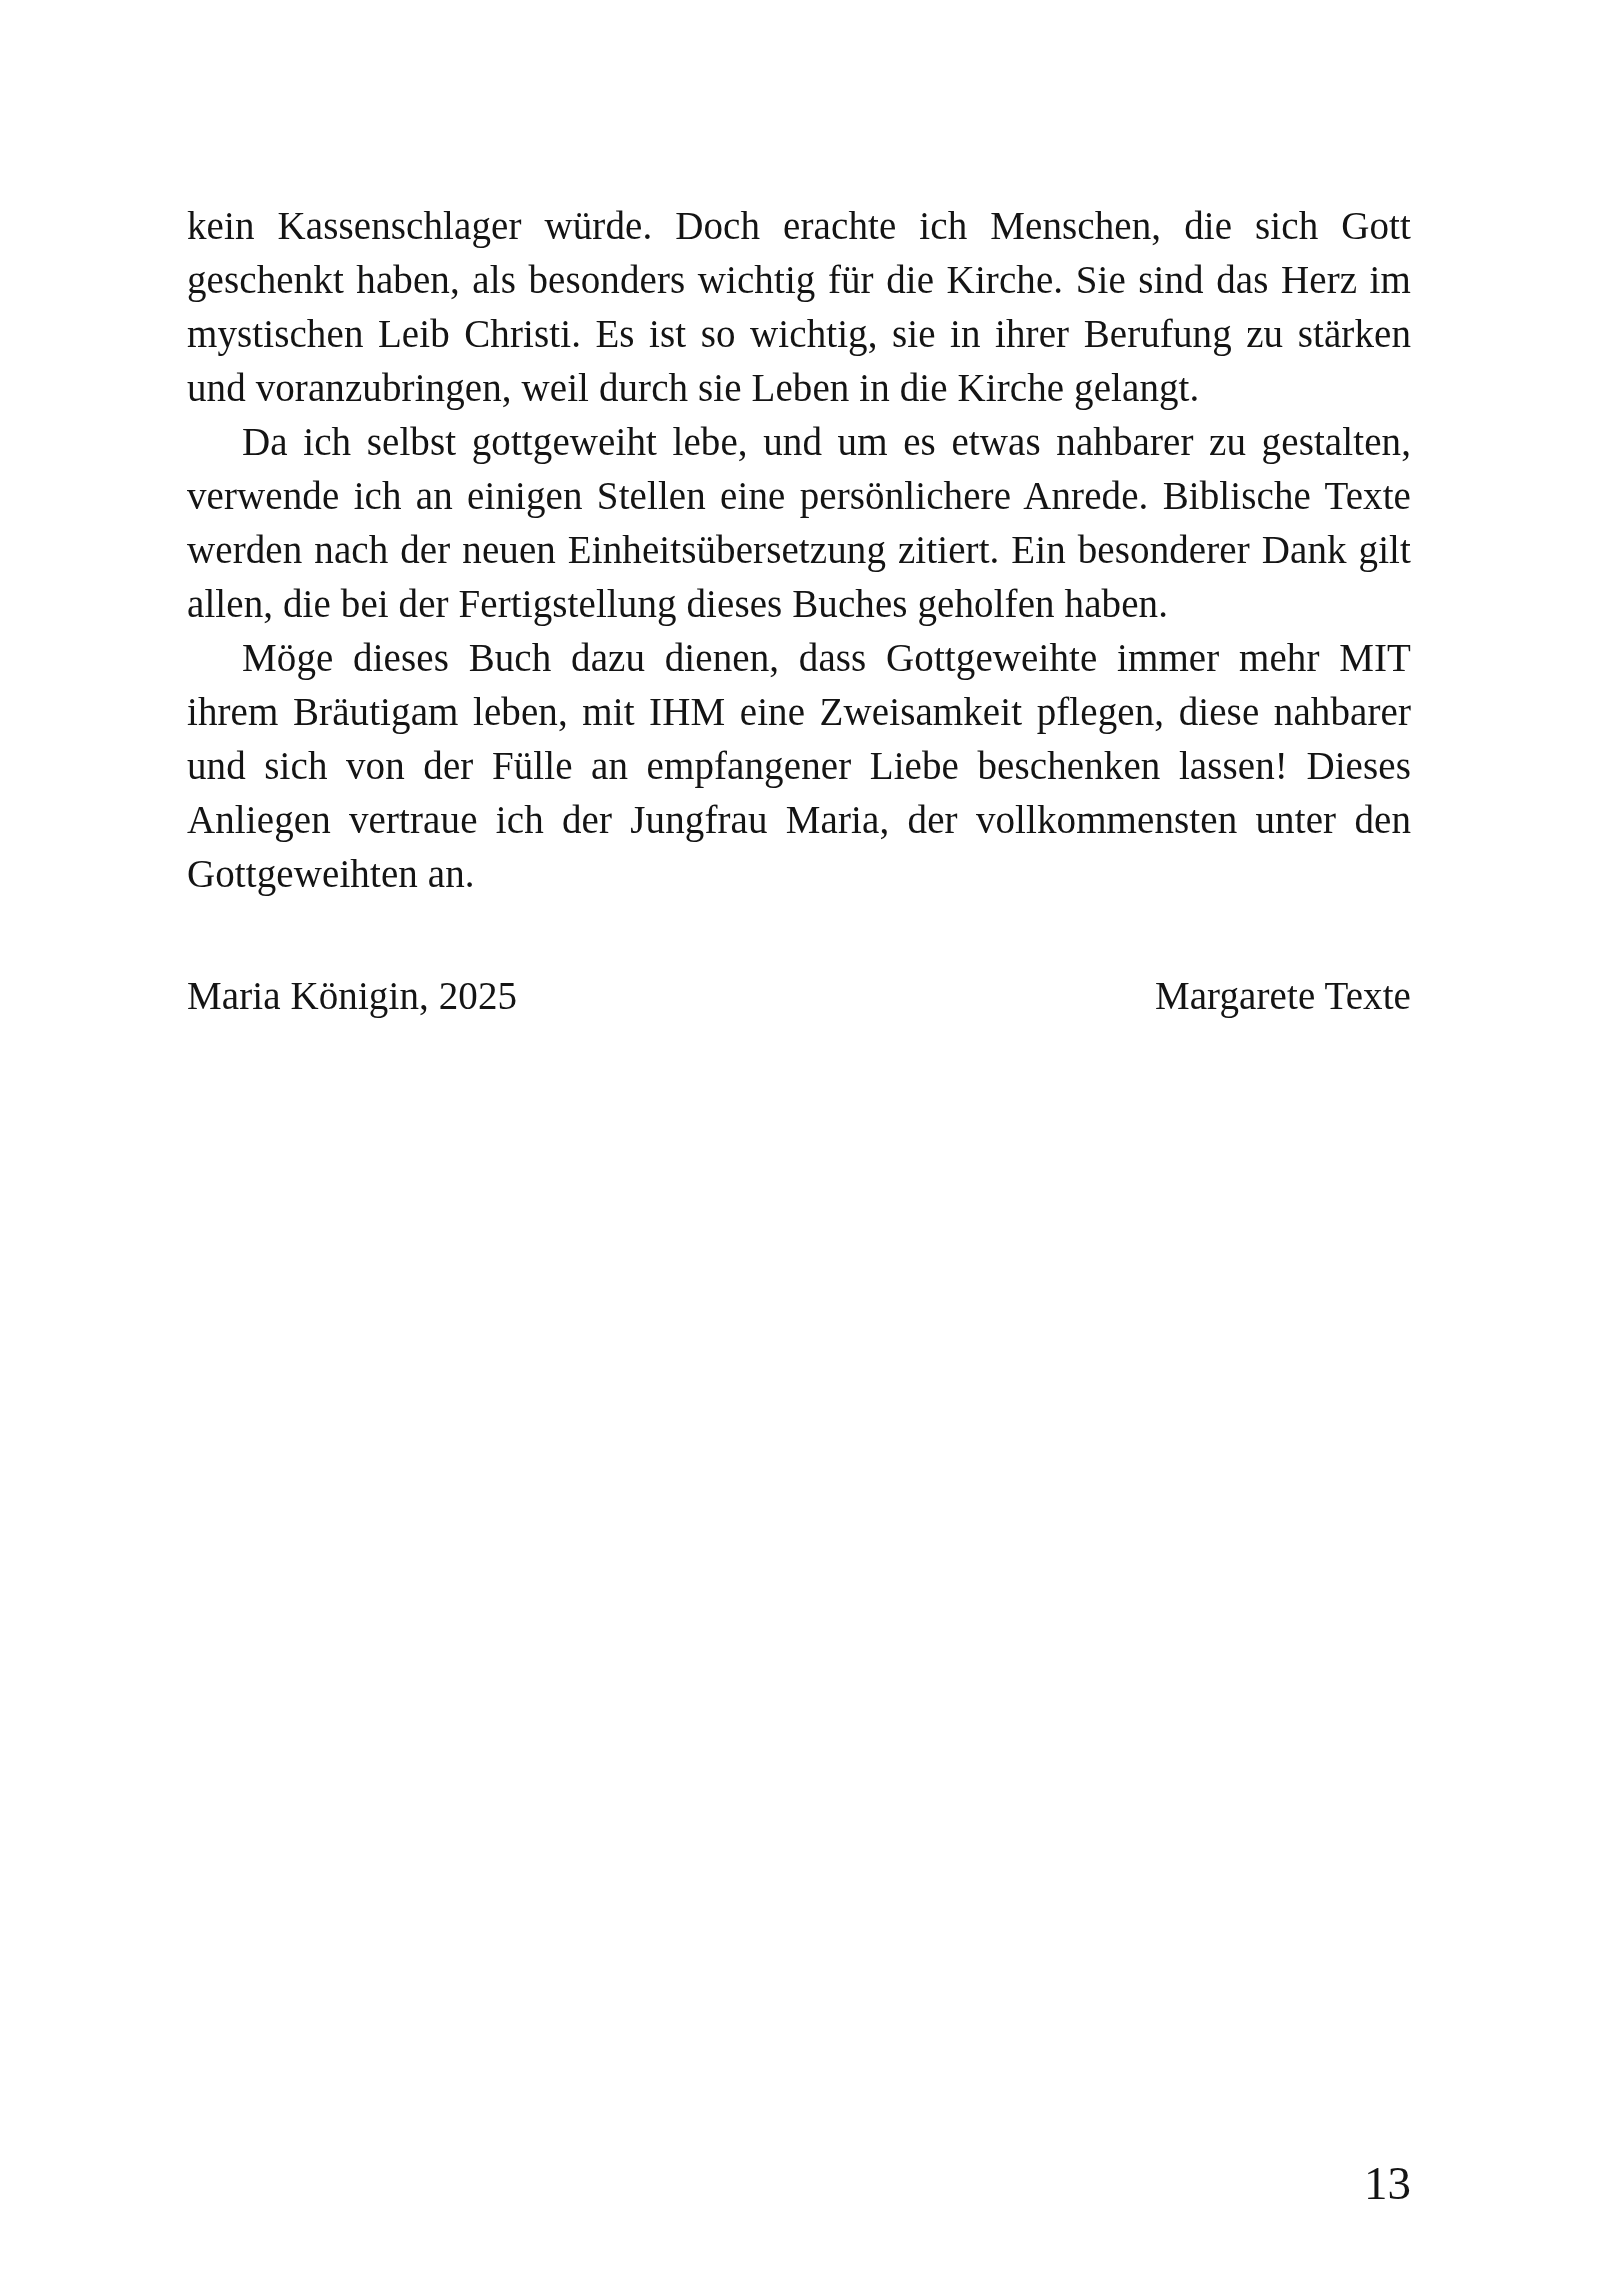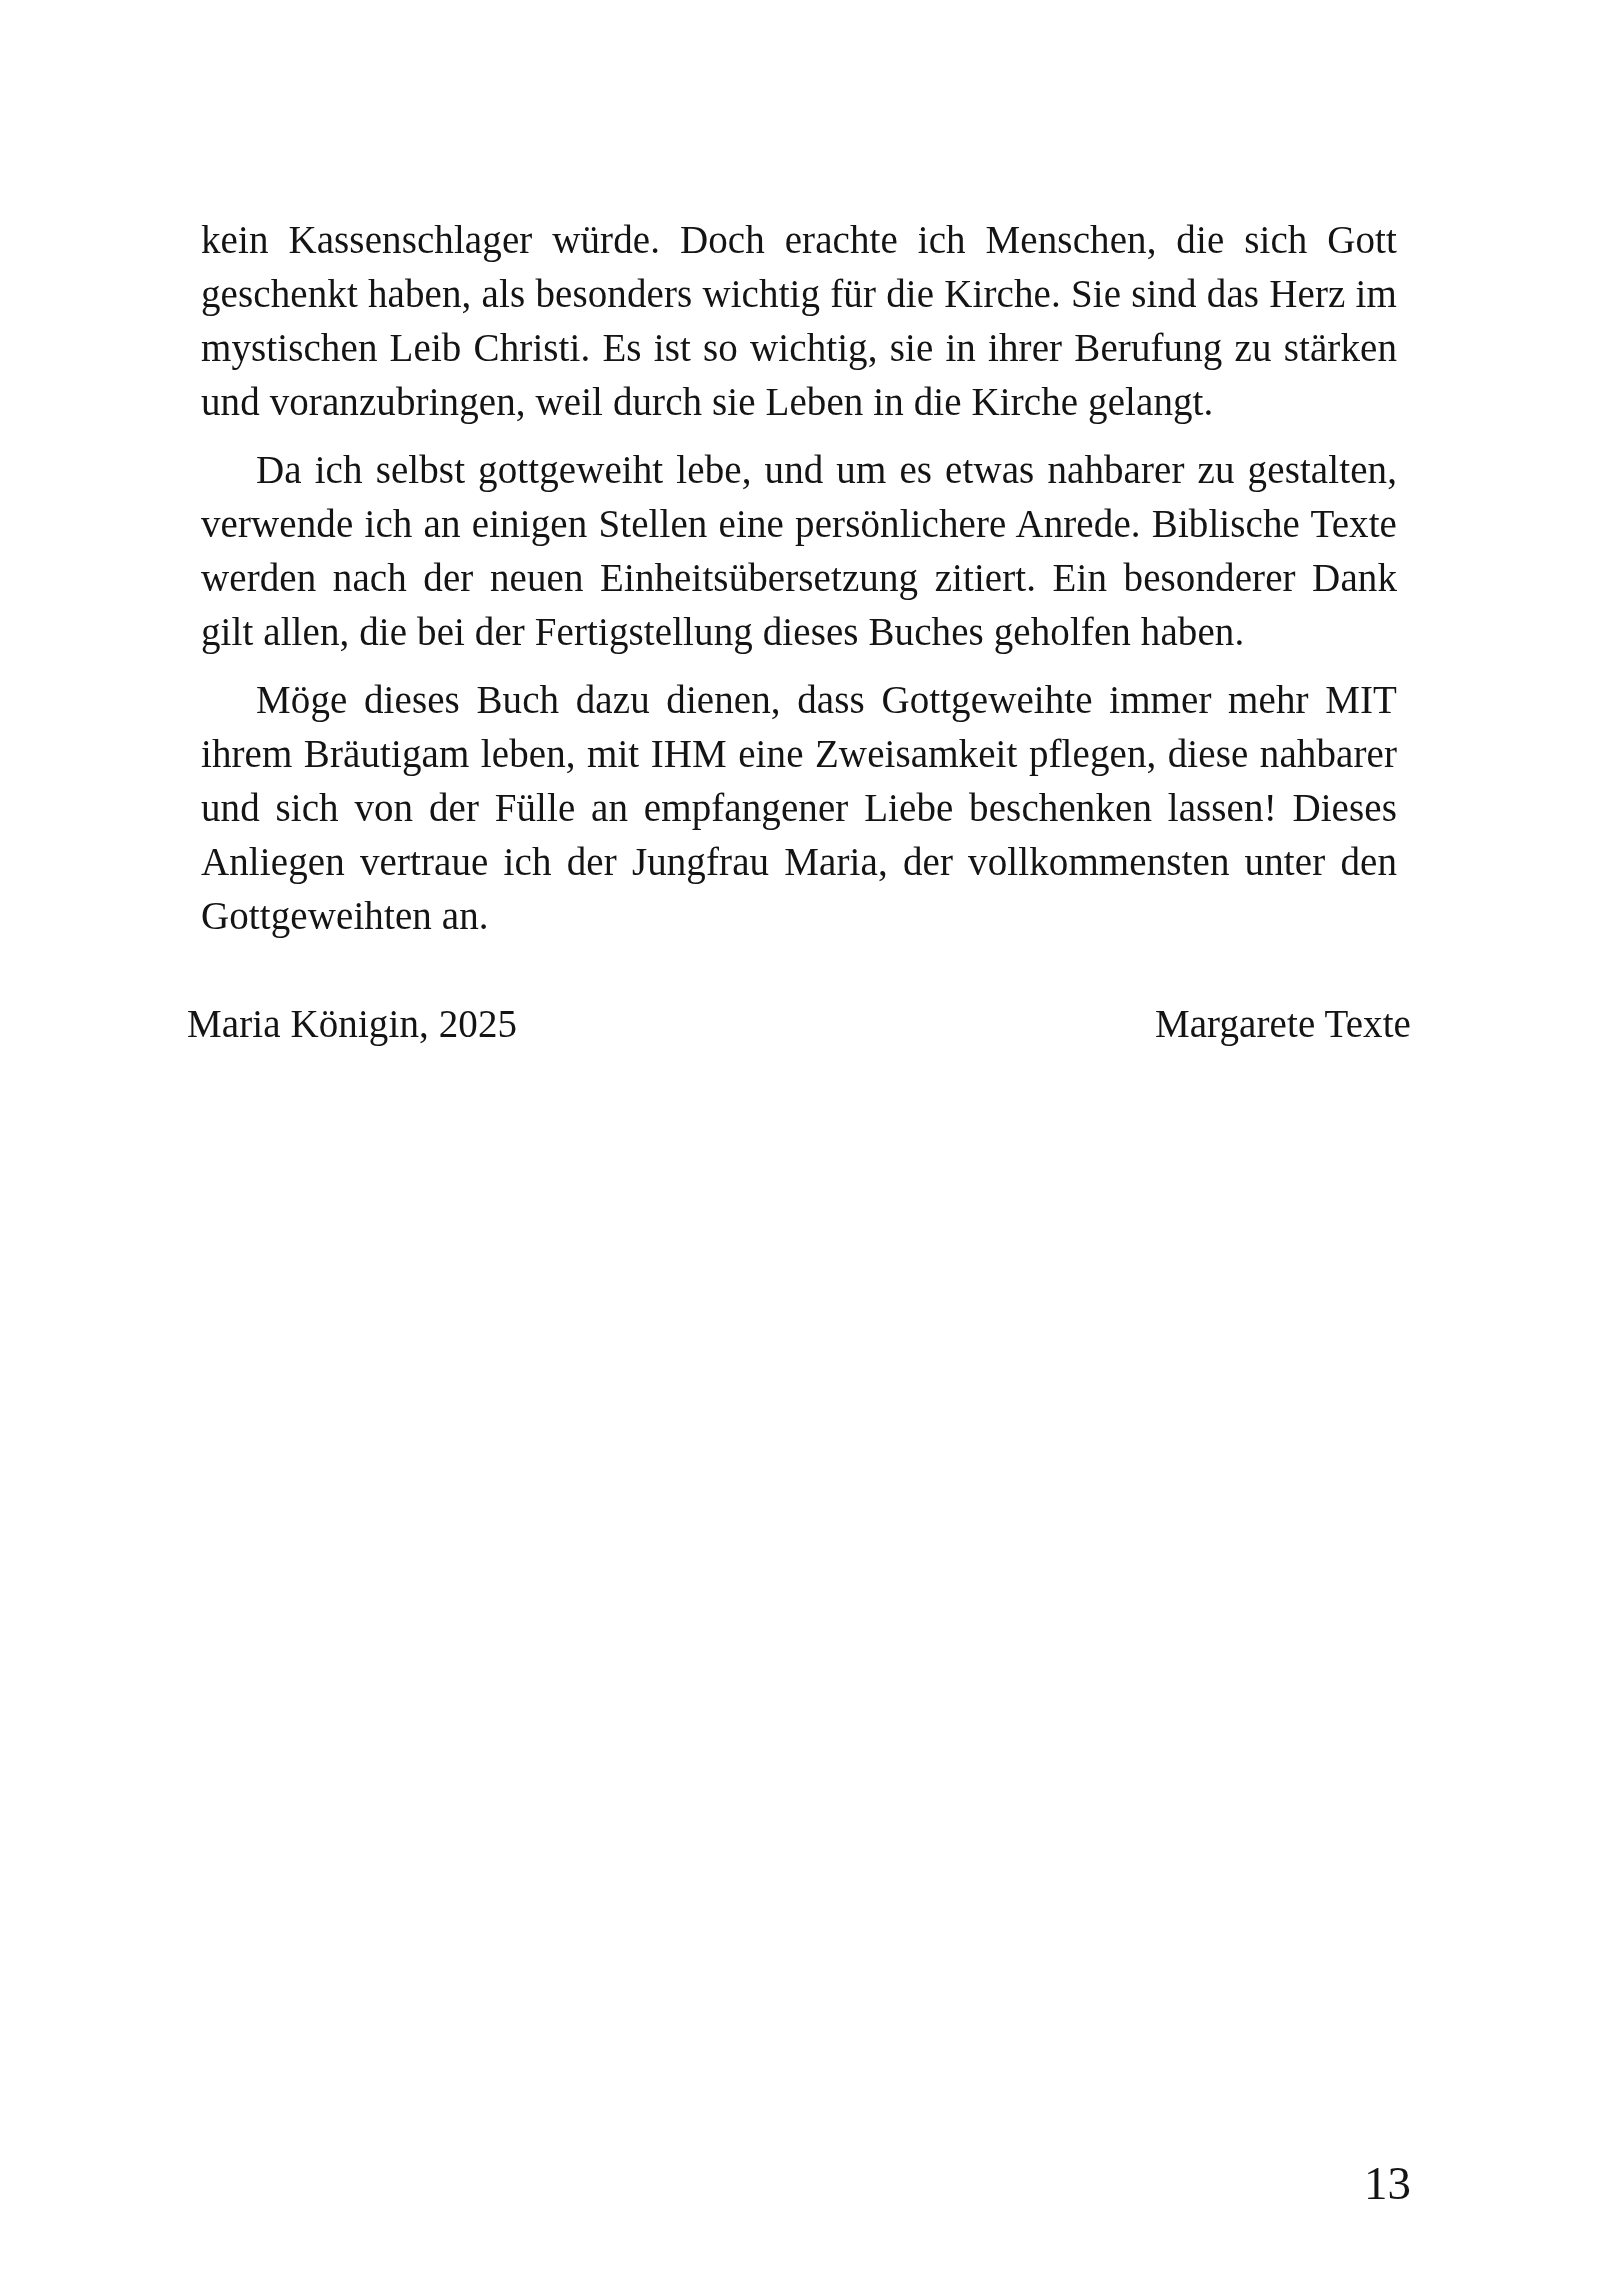--- a/index.html
+++ b/index.html
@@ -19,32 +19,32 @@
   .text-block {
     position: absolute;
     left: 187px;
     top: 199px;
     width: 1224px;
     font-size: 39px;
     line-height: 54px;
     letter-spacing: 0.1px;
   }
   .para {
-    margin: 14px;
+    margin: 0;
     text-align: justify;
     text-justify: inter-word;
   }
   .para.indent {
     text-indent: 55px;
   }
   .signature-row {
     display: flex;
     justify-content: space-between;
     align-items: flex-end;
-    margin-top: 54px;
+    margin-top: 68px;
   }
   .signature-left, .signature-right {
     white-space: nowrap;
   }
   .page-number {
     position: absolute;
     right: 207px;
     bottom: 88px;
     font-size: 47px;
     line-height: 1;

